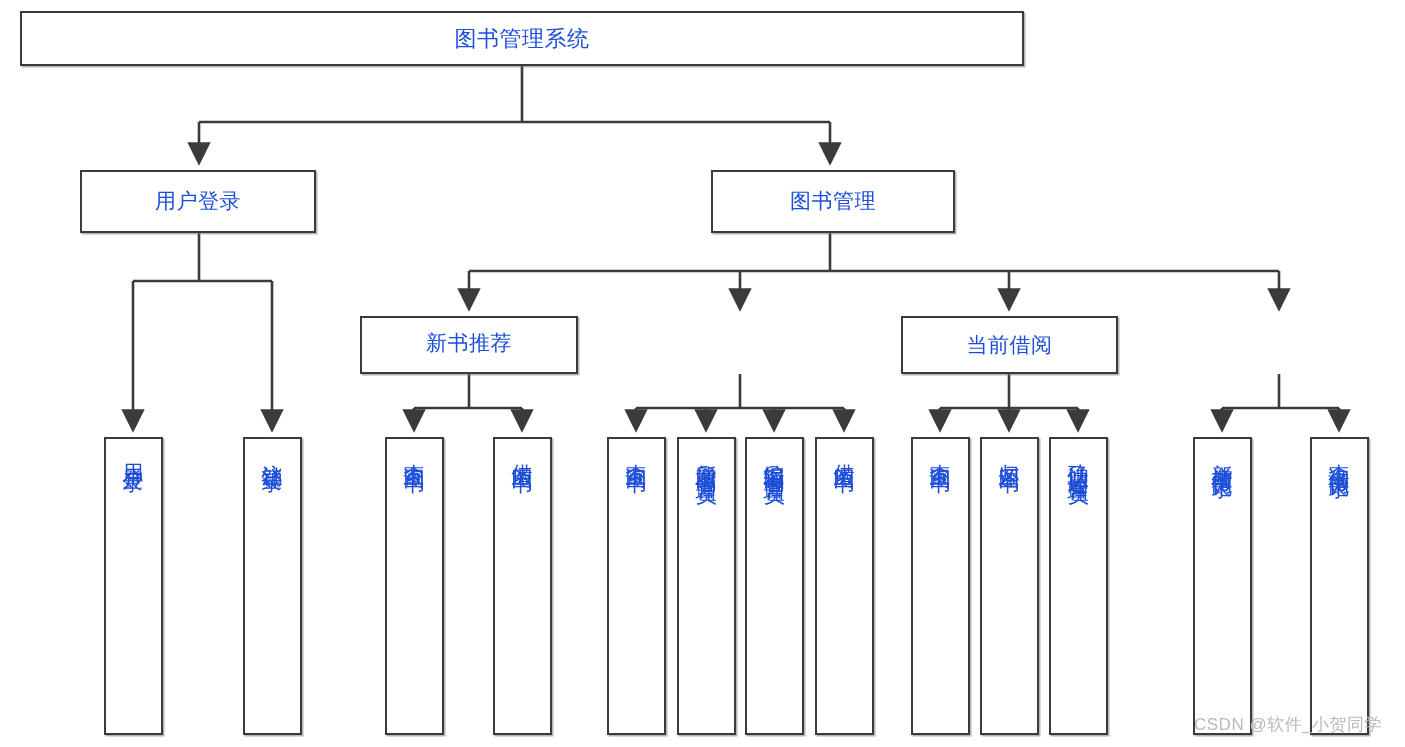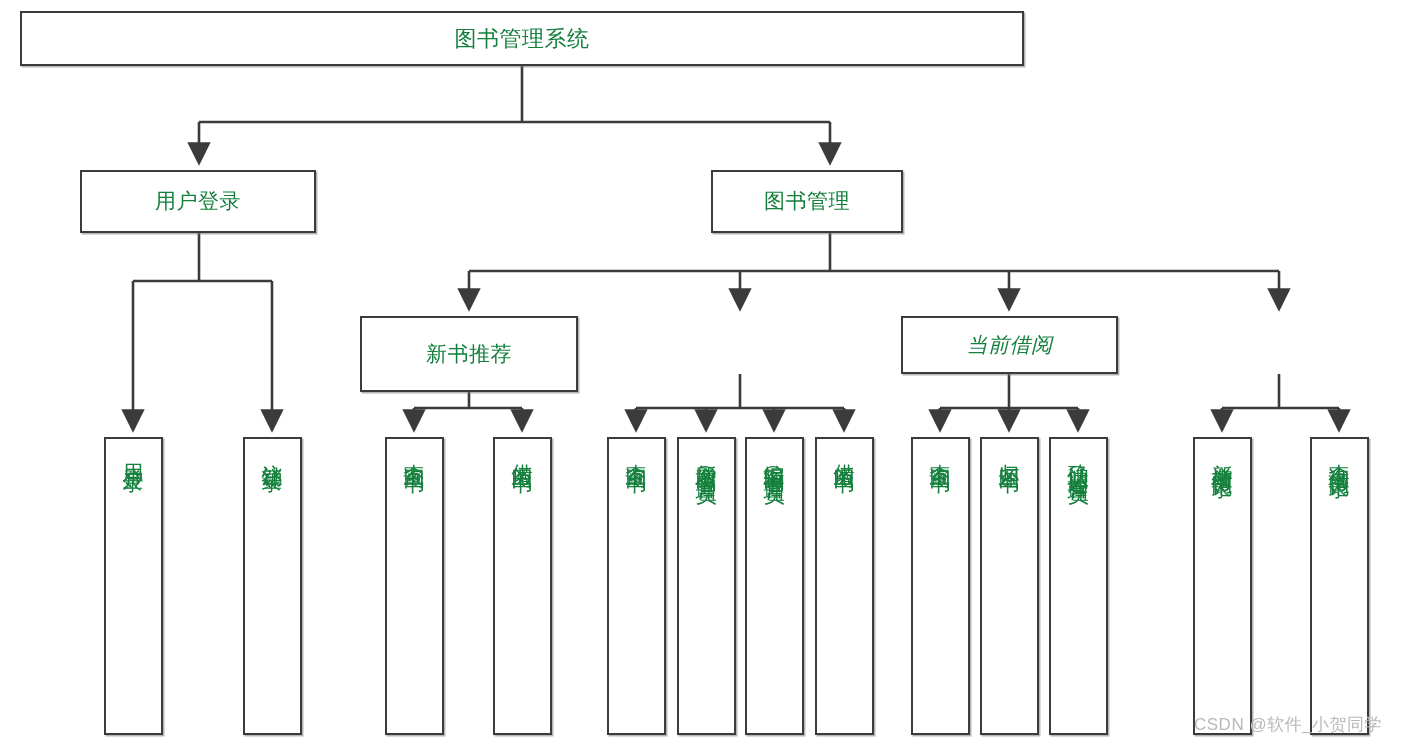--- a/index.html
+++ b/index.html
@@ -31,21 +31,21 @@
     box-sizing: border-box;
     background: #ffffff;
     border: 2px solid #3b3b3b;
     box-shadow: 1.5px 1.5px 0 rgba(120,120,120,0.55);
     display: flex;
     align-items: center;
     justify-content: center;
     overflow: hidden;
   }
   .node-label {
-    color: #15803d;
+    color: #1d4ed8;
     line-height: 1.18;
     text-align: center;
     white-space: pre;
   }
   
   .node.horiz .node-label {
     writing-mode: horizontal-tb;
     font-size: 21px;
     letter-spacing: 0.5px;
   }
@@ -133,30 +133,30 @@
   </svg>
 
   <div class="node horiz root" style="left:20px; top:11px; width:1004px; height:55px;">
     <span class="node-label">图书管理系统</span>
   </div>
 
   <div class="node horiz" style="left:80px; top:170px; width:236px; height:63px;">
     <span class="node-label">用户登录</span>
   </div>
 
-  <div class="node horiz" style="left:711px; top:170px; width:192px; height:63px;">
+  <div class="node horiz" style="left:711px; top:170px; width:244px; height:63px;">
     <span class="node-label">图书管理</span>
   </div>
 
-  <div class="node horiz" style="left:360px; top:316px; width:218px; height:76px;">
+  <div class="node horiz" style="left:360px; top:316px; width:218px; height:58px;font-family:Liberation Mono, monospace;">
     <span class="node-label">新书推荐</span>
   </div>
 
 
-  <div class="node horiz" style="left:901px; top:316px; width:217px; height:58px;font-style:italic;">
+  <div class="node horiz" style="left:901px; top:316px; width:217px; height:58px;">
     <span class="node-label">当前借阅</span>
   </div>
 
 
   <div class="node vert" style="left:104px; top:437px; width:59px; height:298px;">
     <span class="node-label">用户登录</span>
   </div>
 
   <div class="node vert" style="left:243px; top:437px; width:59px; height:298px;">
     <span class="node-label">注销登录</span>

